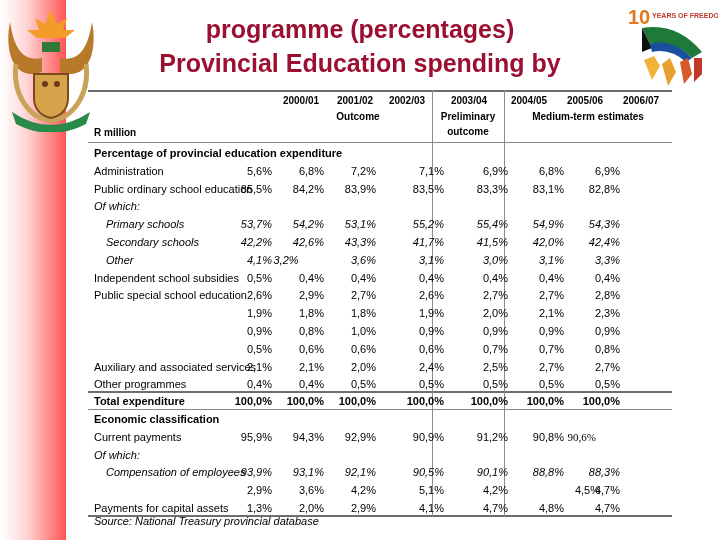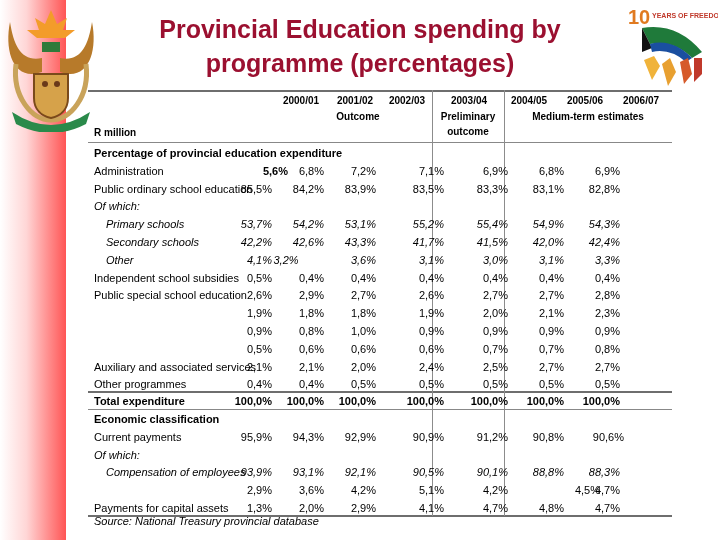--- a/index.html
+++ b/index.html
@@ -49,22 +49,22 @@
   <path d="M20 26 Q55 20 80 50 L70 56 Q52 38 28 42z" fill="#1f7a3a"></path>
   <path d="M20 26 L30 46 L20 50z" fill="#111"></path>
   <path d="M28 42 Q50 36 70 56 L64 60 Q48 46 30 50z" fill="#1a4fa0"></path>
   <path d="M22 58 l10 -4 l6 10 l-8 14z" fill="#f0b33a"></path>
   <path d="M40 62 l8 -6 l6 14 l-8 14z" fill="#e8a030"></path>
   <path d="M58 60 l8 -4 l4 16 l-8 10z" fill="#d65a2a"></path>
   <path d="M72 56 l8 0 l0 16 l-8 8z" fill="#c0392b"></path>
 </svg>
 
 <div class="title">
+  <div>programme (percentages)</div>
   <div>Provincial Education spending by</div>
-  <div>programme (percentages)</div>
 </div>
 
 <div class="tbl" id="tbl">
 
   <div class="hline" style="top:0"></div>
   <div class="hline thin" style="top:52px"></div>
   <div class="hline" style="top:301px"></div>
   <div class="hline thin" style="top:319px"></div>
   <div class="hline" style="top:425px"></div>
 
@@ -83,21 +83,21 @@
   <div class="hdr" style="left:340px;top:33px;width:80px">outcome</div>
   <div class="hdr" style="left:420px;top:18px;width:160px">Medium-term estimates</div>
   <div class="hdr" style="left:6px;top:34px;text-align:left">R million</div>
 
   <div id="body-rows">
       <div class="row bold" style="top: 54px;">
         <span class="lbl">Percentage of provincial education expenditure</span>
       </div>
       <div class="row" style="top: 71.8px;">
         <span class="lbl">Administration</span>
-        <span class="c" style="left: 140px; font-weight: bold;">5,6%</span>
+        <span class="c" style="left: 124px;">5,6%</span>
         <span class="c" style="left: 176px;">6,8%</span>
         <span class="c" style="left: 228px;">7,2%</span>
         <span class="c" style="left: 296px;">7,1%</span>
         <span class="c" style="left: 360px;">6,9%</span>
         <span class="c" style="left: 416px;">6,8%</span>
         <span class="c" style="left: 472px;">6,9%</span>
       </div>
       <div class="row" style="top: 89.6px;">
         <span class="lbl">Public ordinary school education</span>
         <span class="c" style="left: 124px;">85,5%</span>
@@ -229,21 +229,21 @@
         <span class="lbl">Economic classification</span>
       </div>
       <div class="row" style="top: 337.8px;">
         <span class="lbl">Current payments</span>
         <span class="c" style="left: 124px;">95,9%</span>
         <span class="c" style="left: 176px;">94,3%</span>
         <span class="c" style="left: 228px;">92,9%</span>
         <span class="c" style="left: 296px;">90,9%</span>
         <span class="c" style="left: 360px;">91,2%</span>
         <span class="c" style="left: 416px;">90,8%</span>
-        <span class="c" style="left: 476px;">90,6%</span>
+        <span class="c" style="left: 448px; font-family: Liberation Serif, serif;">90,6%</span>
       </div>
       <div class="row it" style="top: 355.6px;">
         <span class="lbl">Of which:</span>
         <span class="c" style="left: 124px;"></span>
         <span class="c" style="left: 176px;"></span>
         <span class="c" style="left: 228px;"></span>
         <span class="c" style="left: 296px;"></span>
         <span class="c" style="left: 360px;"></span>
         <span class="c" style="left: 416px;"></span>
         <span class="c" style="left: 472px;"></span>

